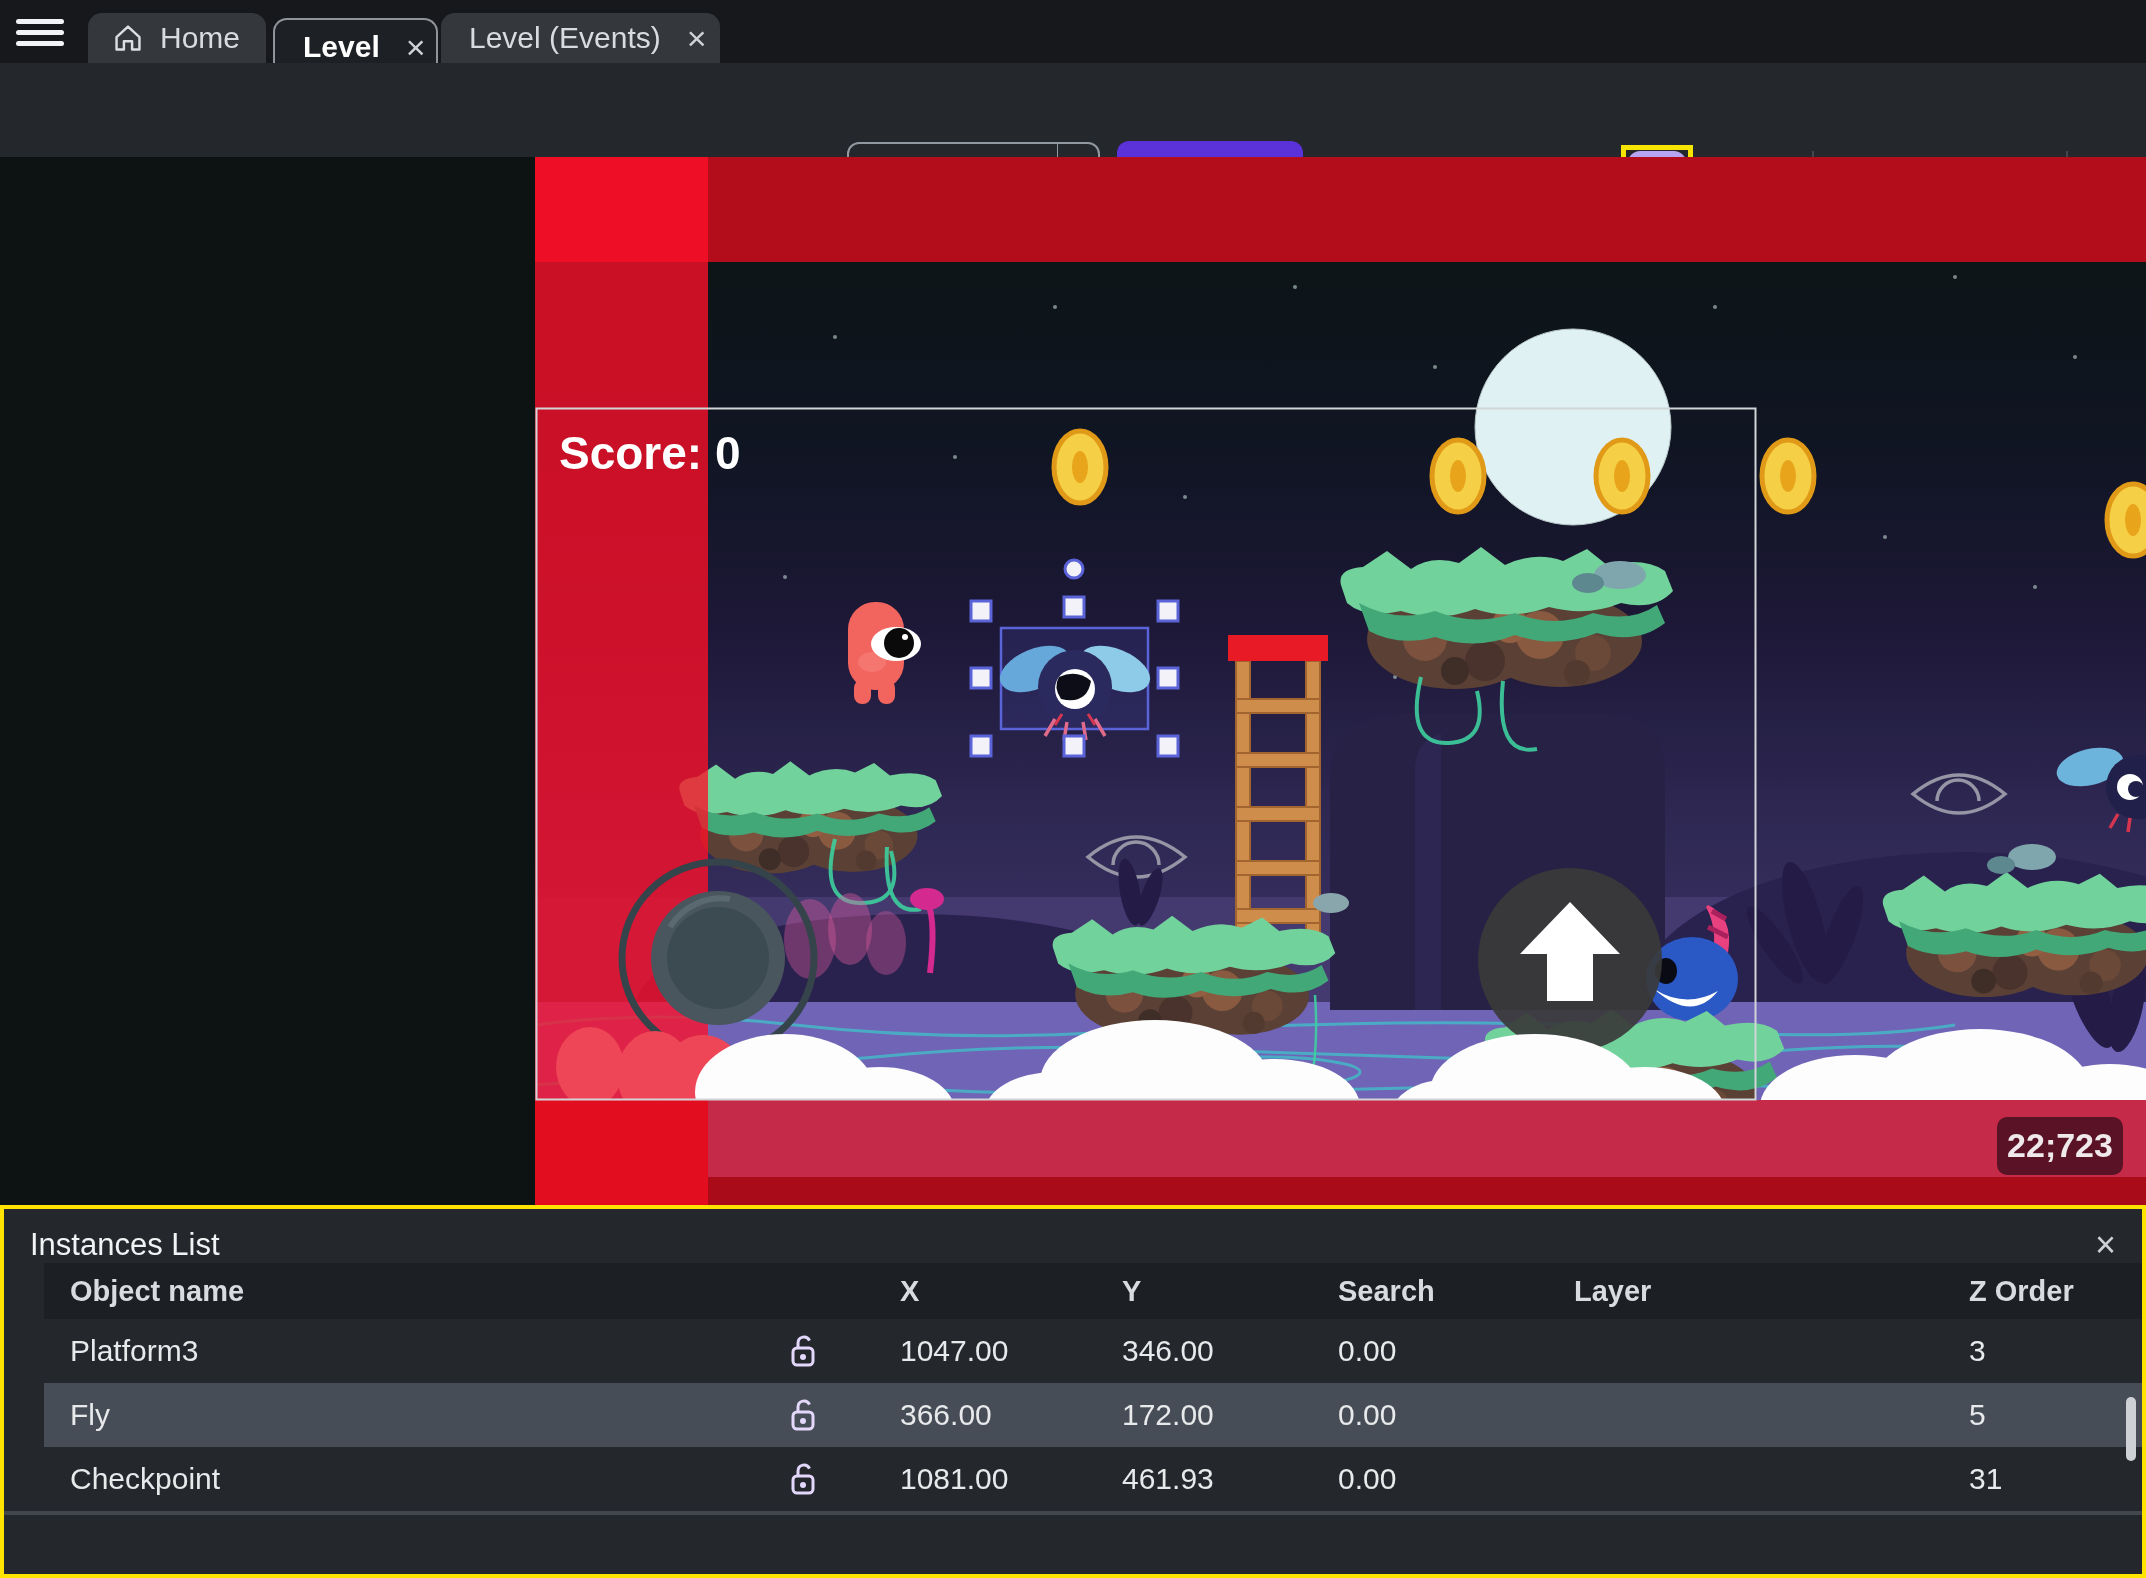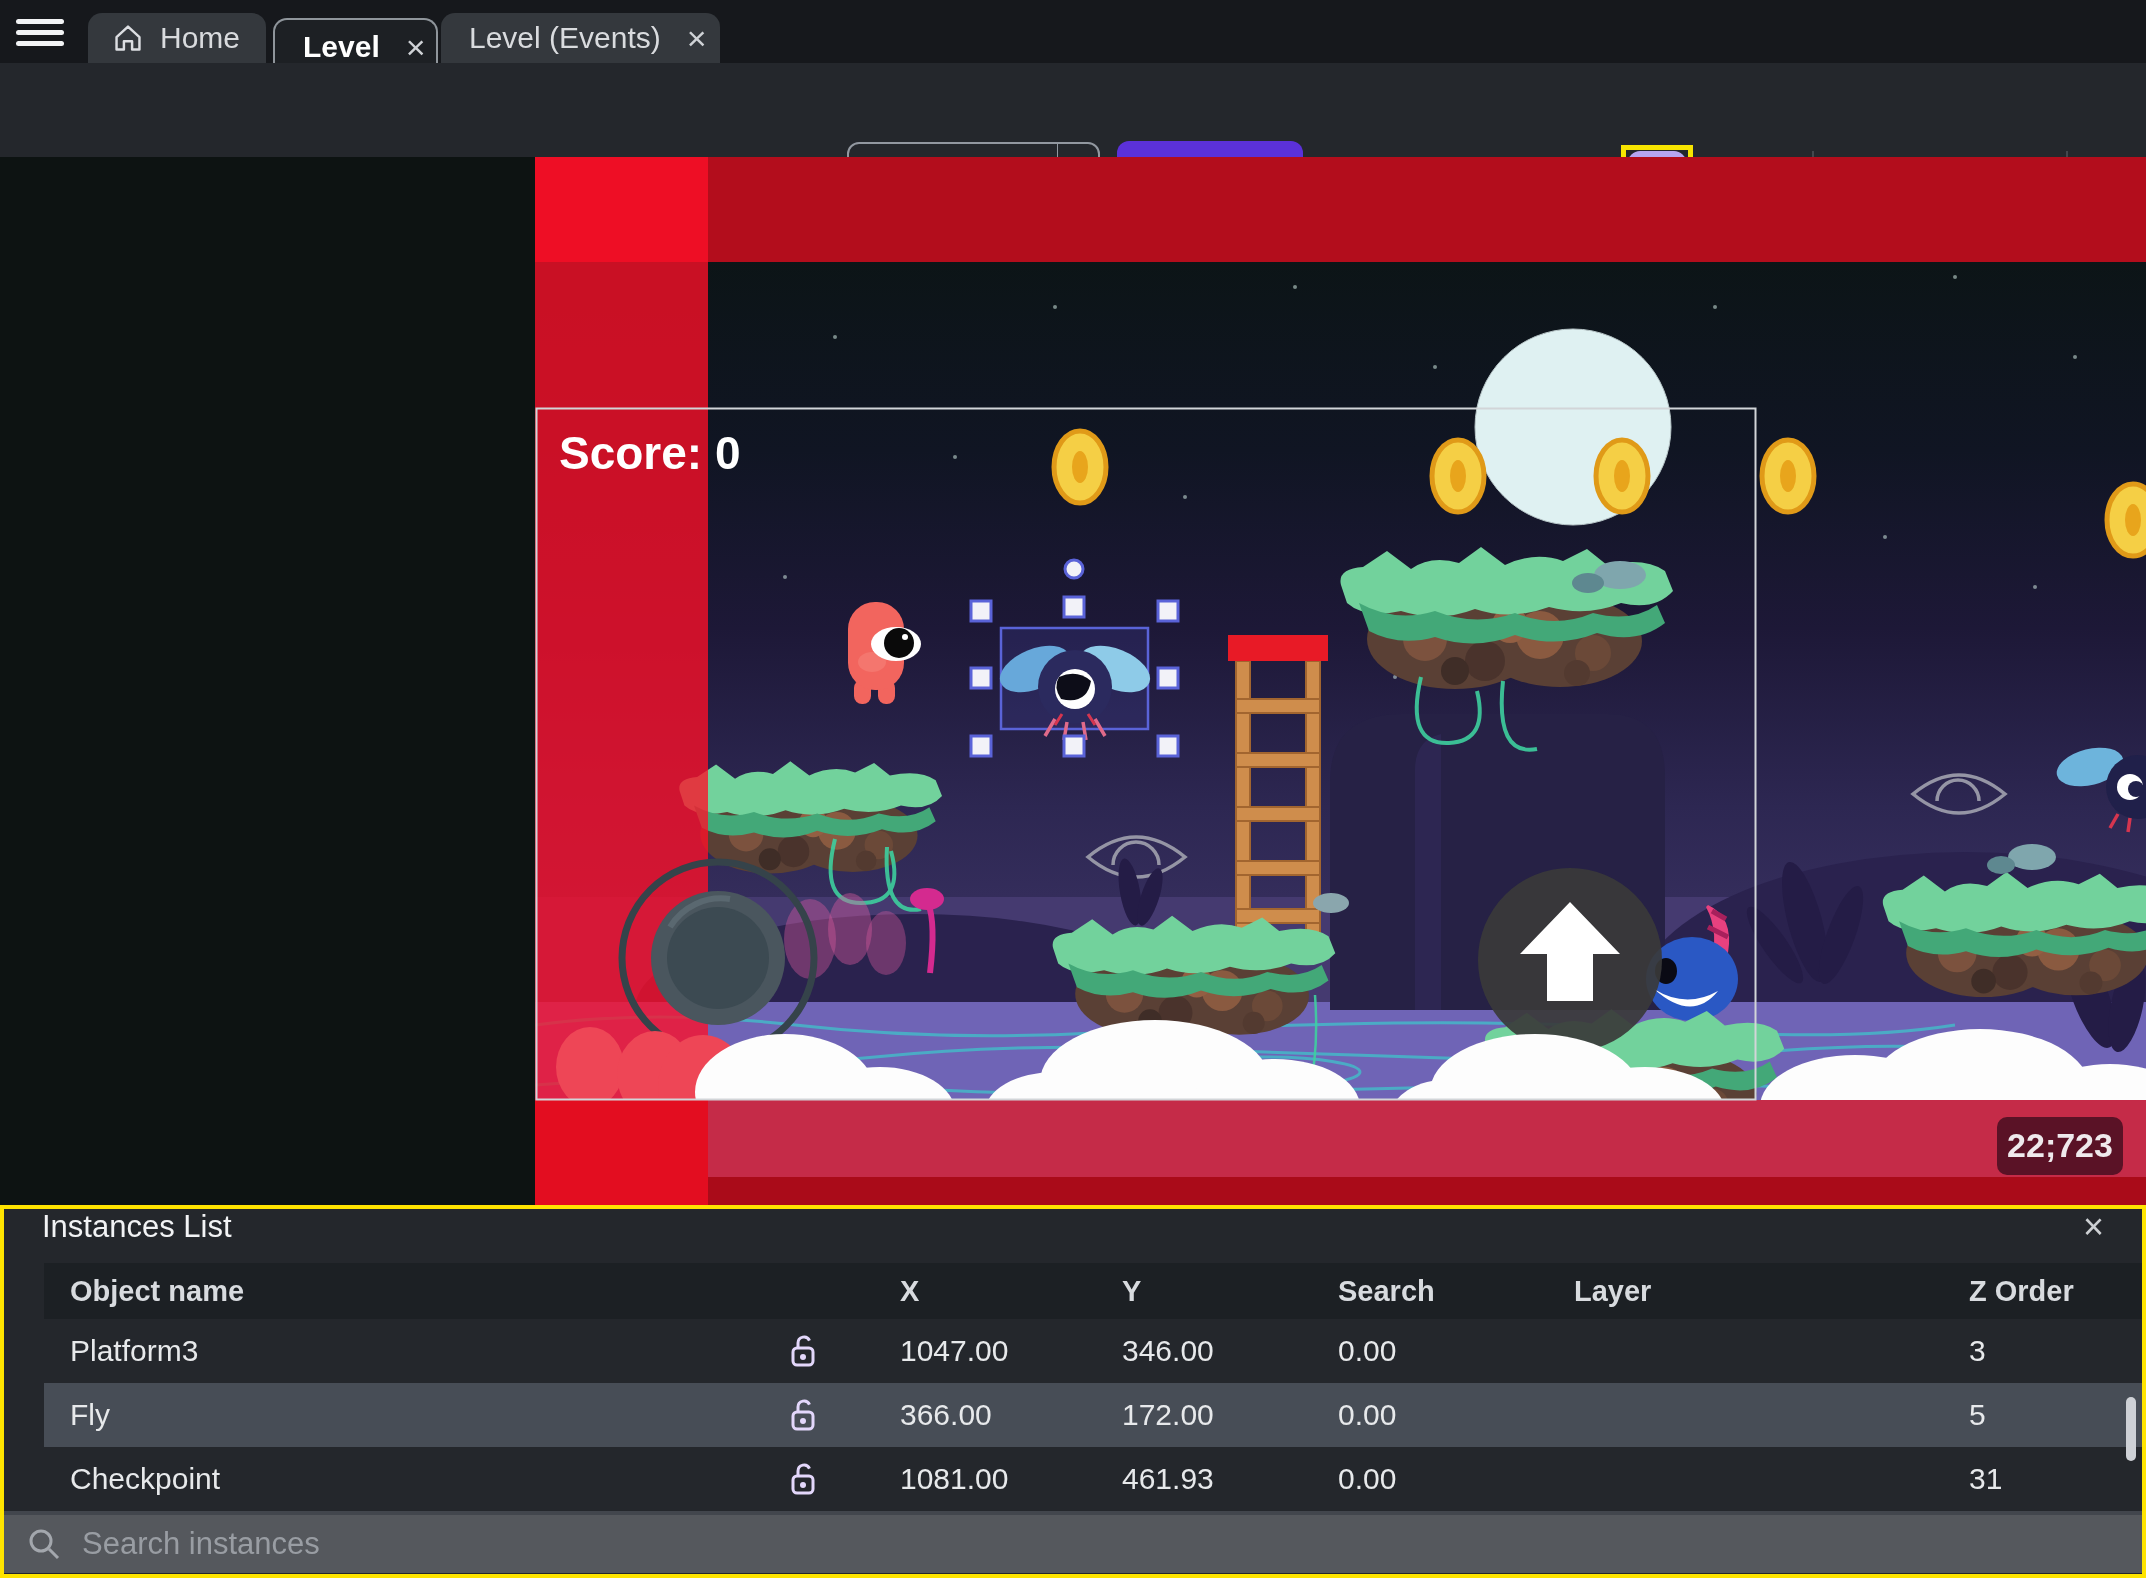--- a/index.html
+++ b/index.html
@@ -26,21 +26,21 @@
            display:flex;align-items:center;color:#fff;font-size:30px;font-weight:700;}
   .hlbox{position:absolute;left:1621px;top:82px;width:62px;height:64px;border:5px solid #f7e400;
          display:flex;align-items:center;justify-content:center;background:#24272c;}
   .hlinner{width:58px;height:62px;border-radius:12px;background:#b7a5f1;display:flex;align-items:center;justify-content:center;}
   
   .canvas{position:absolute;left:0;top:157px;width:2146px;height:1048px;background:#0d1312;}
   .scene{position:absolute;left:535px;top:0;}
   
   .panel{position:absolute;left:0;top:1205px;width:2146px;height:373px;background:#24272c;
          border:4px solid #ffe400;box-sizing:border-box;}
-  .ptitle{height:54px;display:flex;align-items:flex-start;justify-content:space-between;padding:0 38px;}
+  .ptitle{height:54px;display:flex;align-items:flex-end;justify-content:space-between;padding:0 26px;}
   .ptitle .t{color:#f2f3f5;font-size:31px;}
   .ptitle .x{color:#cdd0d4;font-size:36px;line-height:1;}
   .grid7{display:grid;grid-template-columns:718px 82px 278px 216px 236px 395px 1fr;align-items:center;margin-left:40px;}
   .phead{height:56px;background:#1c2024;color:#d8dbdf;font-size:29px;font-weight:700;}
   .irow{height:64px;background:#24272c;color:#e7e9eb;font-size:30px;}
   .irow.sel{background:#474d56;}
   .c0{padding-left:26px;} .c2{padding-left:56px;}
   .locki{display:flex;justify-content:center;}
   .sliver{height:4px;background:#42464d;}
   .search{height:58px;background:#55585d;display:flex;align-items:center;padding:0 10px;}
@@ -513,26 +513,17 @@
       </span>
       <span class="c2">1081.00</span>
       <span>461.93</span>
       <span>0.00</span>
       <span></span>
       <span>31</span>
     </div>
 
     <div class="sliver"></div>
 
-    <div class="search">
-      <svg width="36" height="36" viewBox="0 0 36 36" style="margin-left:12px">
-        <g fill="none" stroke="#a3a7ad" stroke-width="3">
-            <circle cx="15" cy="15" r="10"></circle>
-            <path d="M23 23 32 32"></path>
-          </g>
-      </svg>
-      <input class="search-input" placeholder="Search instances" style="">
-    </div>
 
     <div class="thumb"></div>
   </div>
 
 </div>
 
 </body></html>

